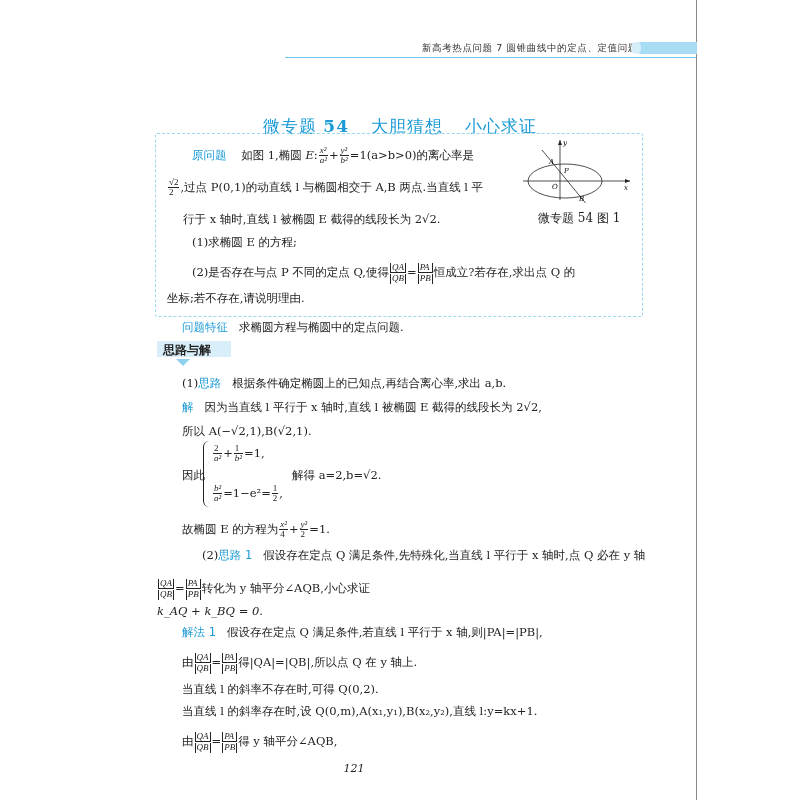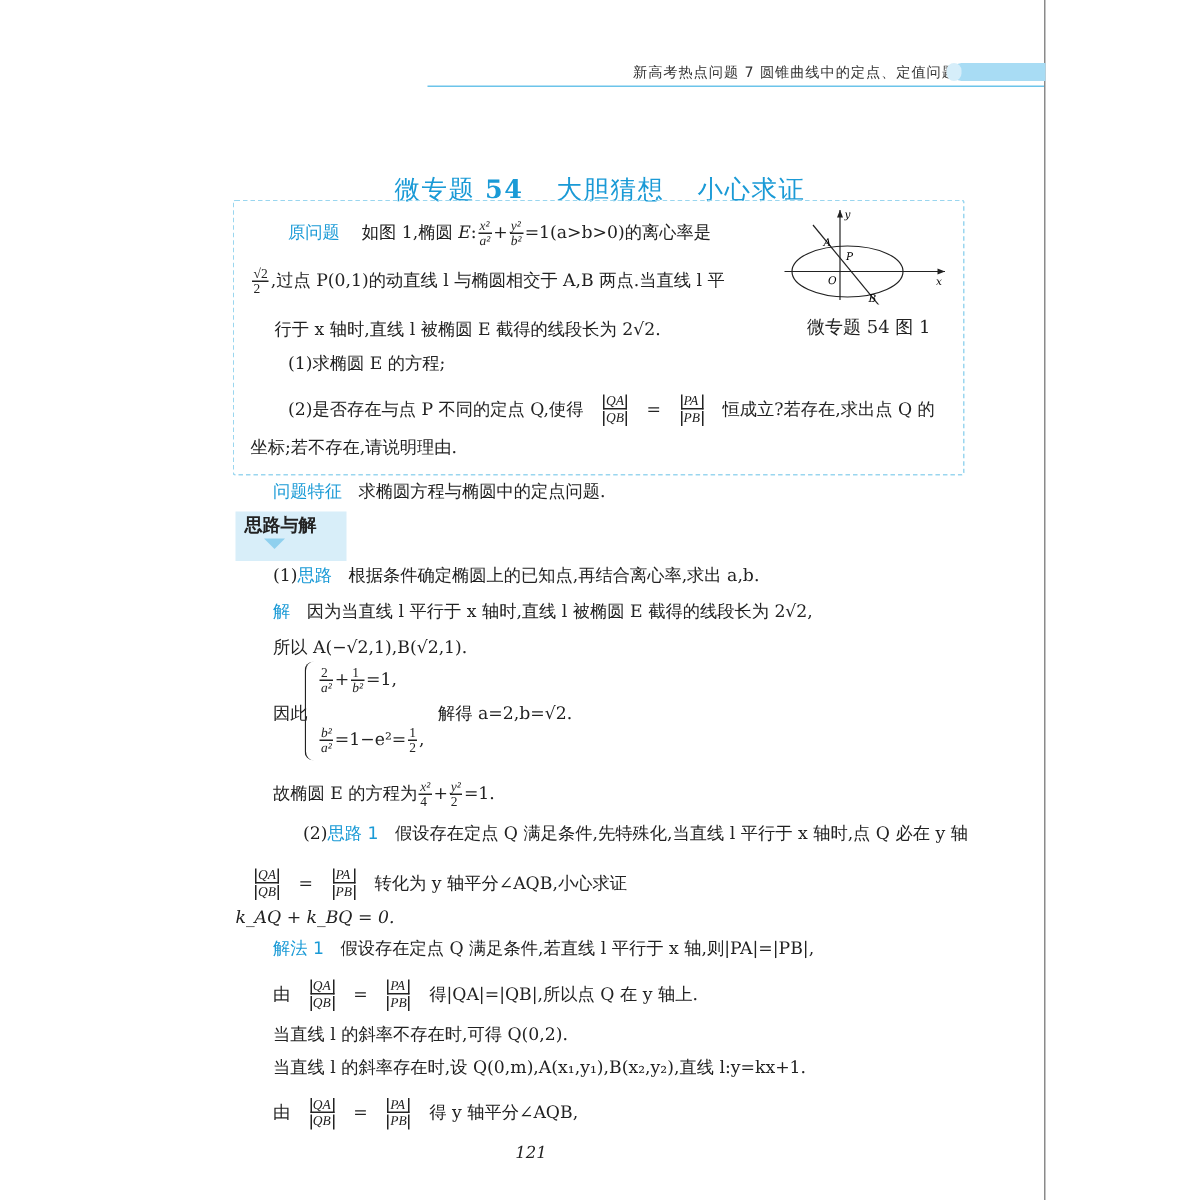--- a/index.html
+++ b/index.html
@@ -18,22 +18,22 @@
   .title b { font-family:"DejaVu Serif",serif; font-weight:bold; }
   .title .gap { display:inline-block; width:22px; }
   .box { position:absolute; left:155px; top:133px; width:486px; height:182px;
          border:1.5px dashed #9ad6ef; border-radius:2px; }
   .t { position:absolute; font-size:11.5px; white-space:nowrap; line-height:1; }
   .blue { color:#1a9ad6; font-family:"DejaVu Sans","Liberation Sans",sans-serif; }
   .i { font-style:italic; }
   .frac { display:inline-block; vertical-align:middle; text-align:left; font-size:9px; line-height:1.05; margin:0 1px;font-family:Liberation Serif, serif; }
   .frac .n { display:block; border-bottom:0.8px solid #222; padding:0 1px; }
   .frac .d { display:block; padding:0 1px; }
-  .absfrac .n, .absfrac .d { border-left:0.8px solid #222; border-right:0.8px solid #222; margin:1px 12px; }
-  .badge { position:absolute; left:157px; top:341px; width:68px; height:33px; background:#d8eef9;
+  .absfrac .n, .absfrac .d { border-left:0.8px solid #222; border-right:0.8px solid #222; margin:1px 0; }
+  .badge { position:absolute; left:157px; top:341px; width:68px; height:16px; background:#d8eef9;
            font-family:"DejaVu Sans","Liberation Sans",sans-serif; font-size:12px; font-weight:bold; color:#222;
            padding-left:6px; line-height:18px; }
   .badge-tri { position:absolute; left:176px; top:359px; width:0; height:0; border-left:7px solid transparent;
                border-right:7px solid transparent; border-top:7px solid #8fd0ee; }
   .brace { position:absolute; left:203px; top:441px; width:8px; height:66px; border-left:1px solid #222;
            border-radius:6px 0 0 6px; }
   .pagenum { position:absolute; left:0; width:708px; top:762px; text-align:center; font-size:11px; font-style:italic; }
   svg text { font-family:"DejaVu Serif",serif; font-style:italic; }
 </style>
 </head>

